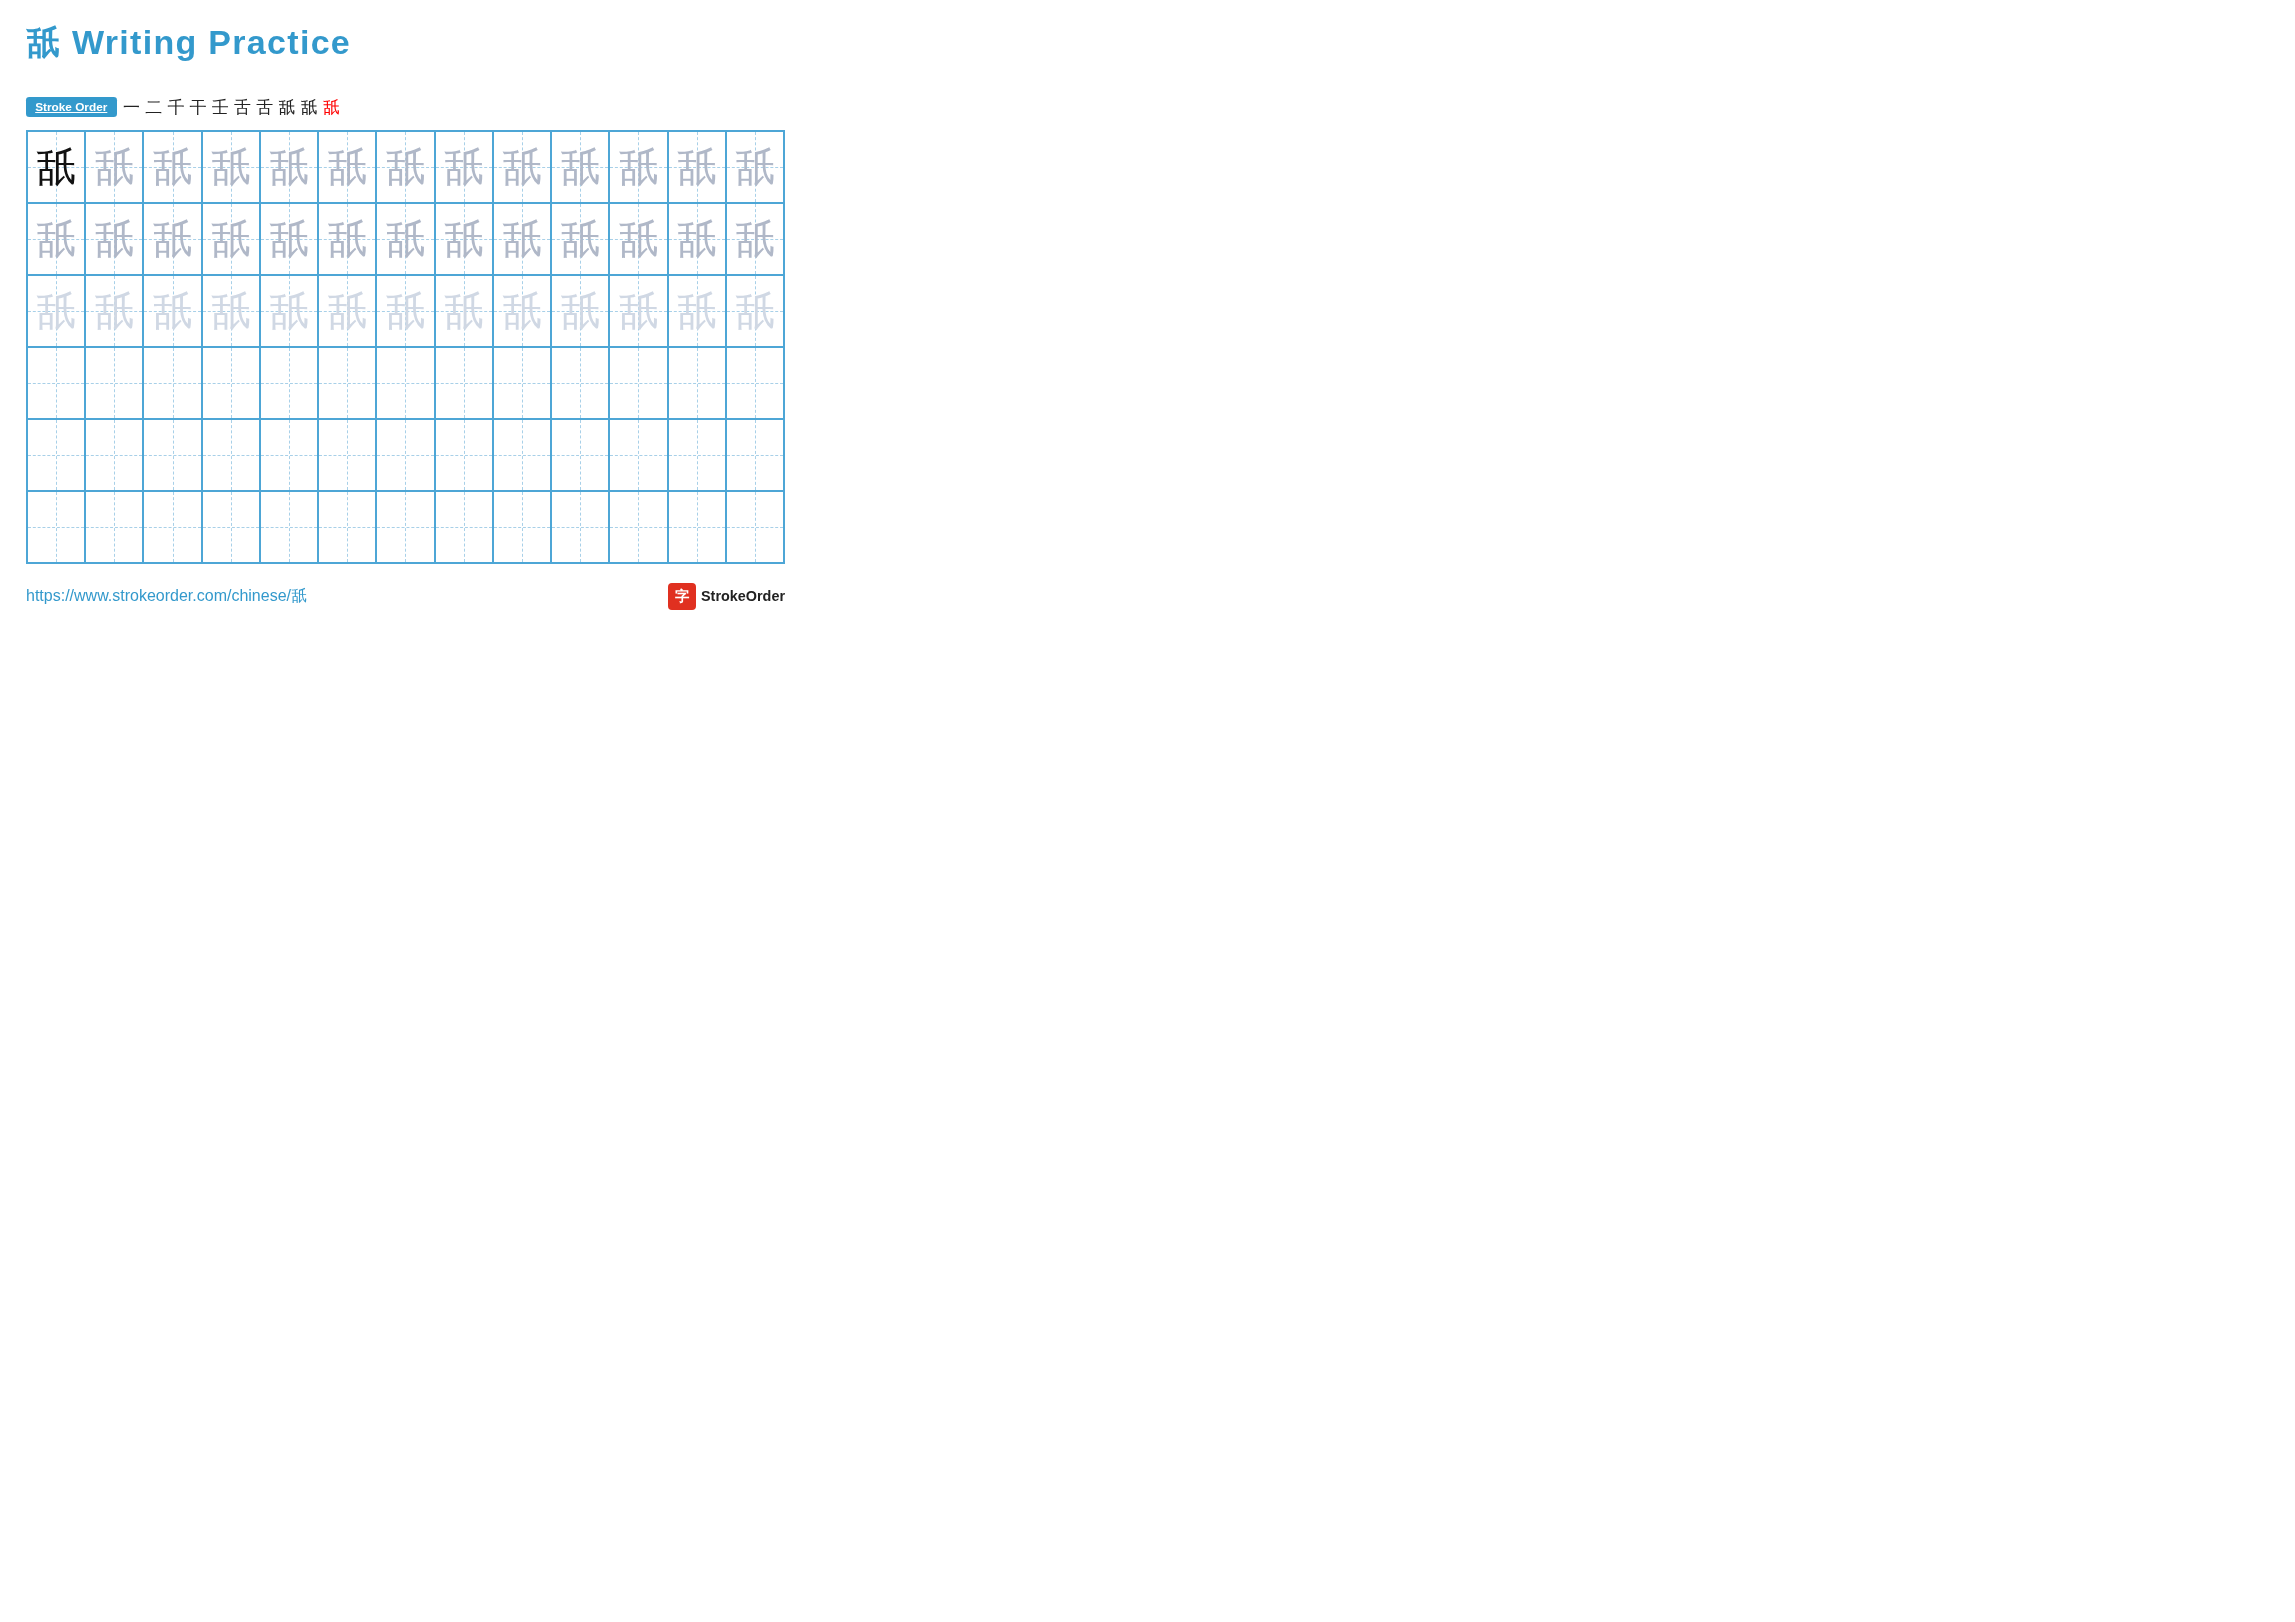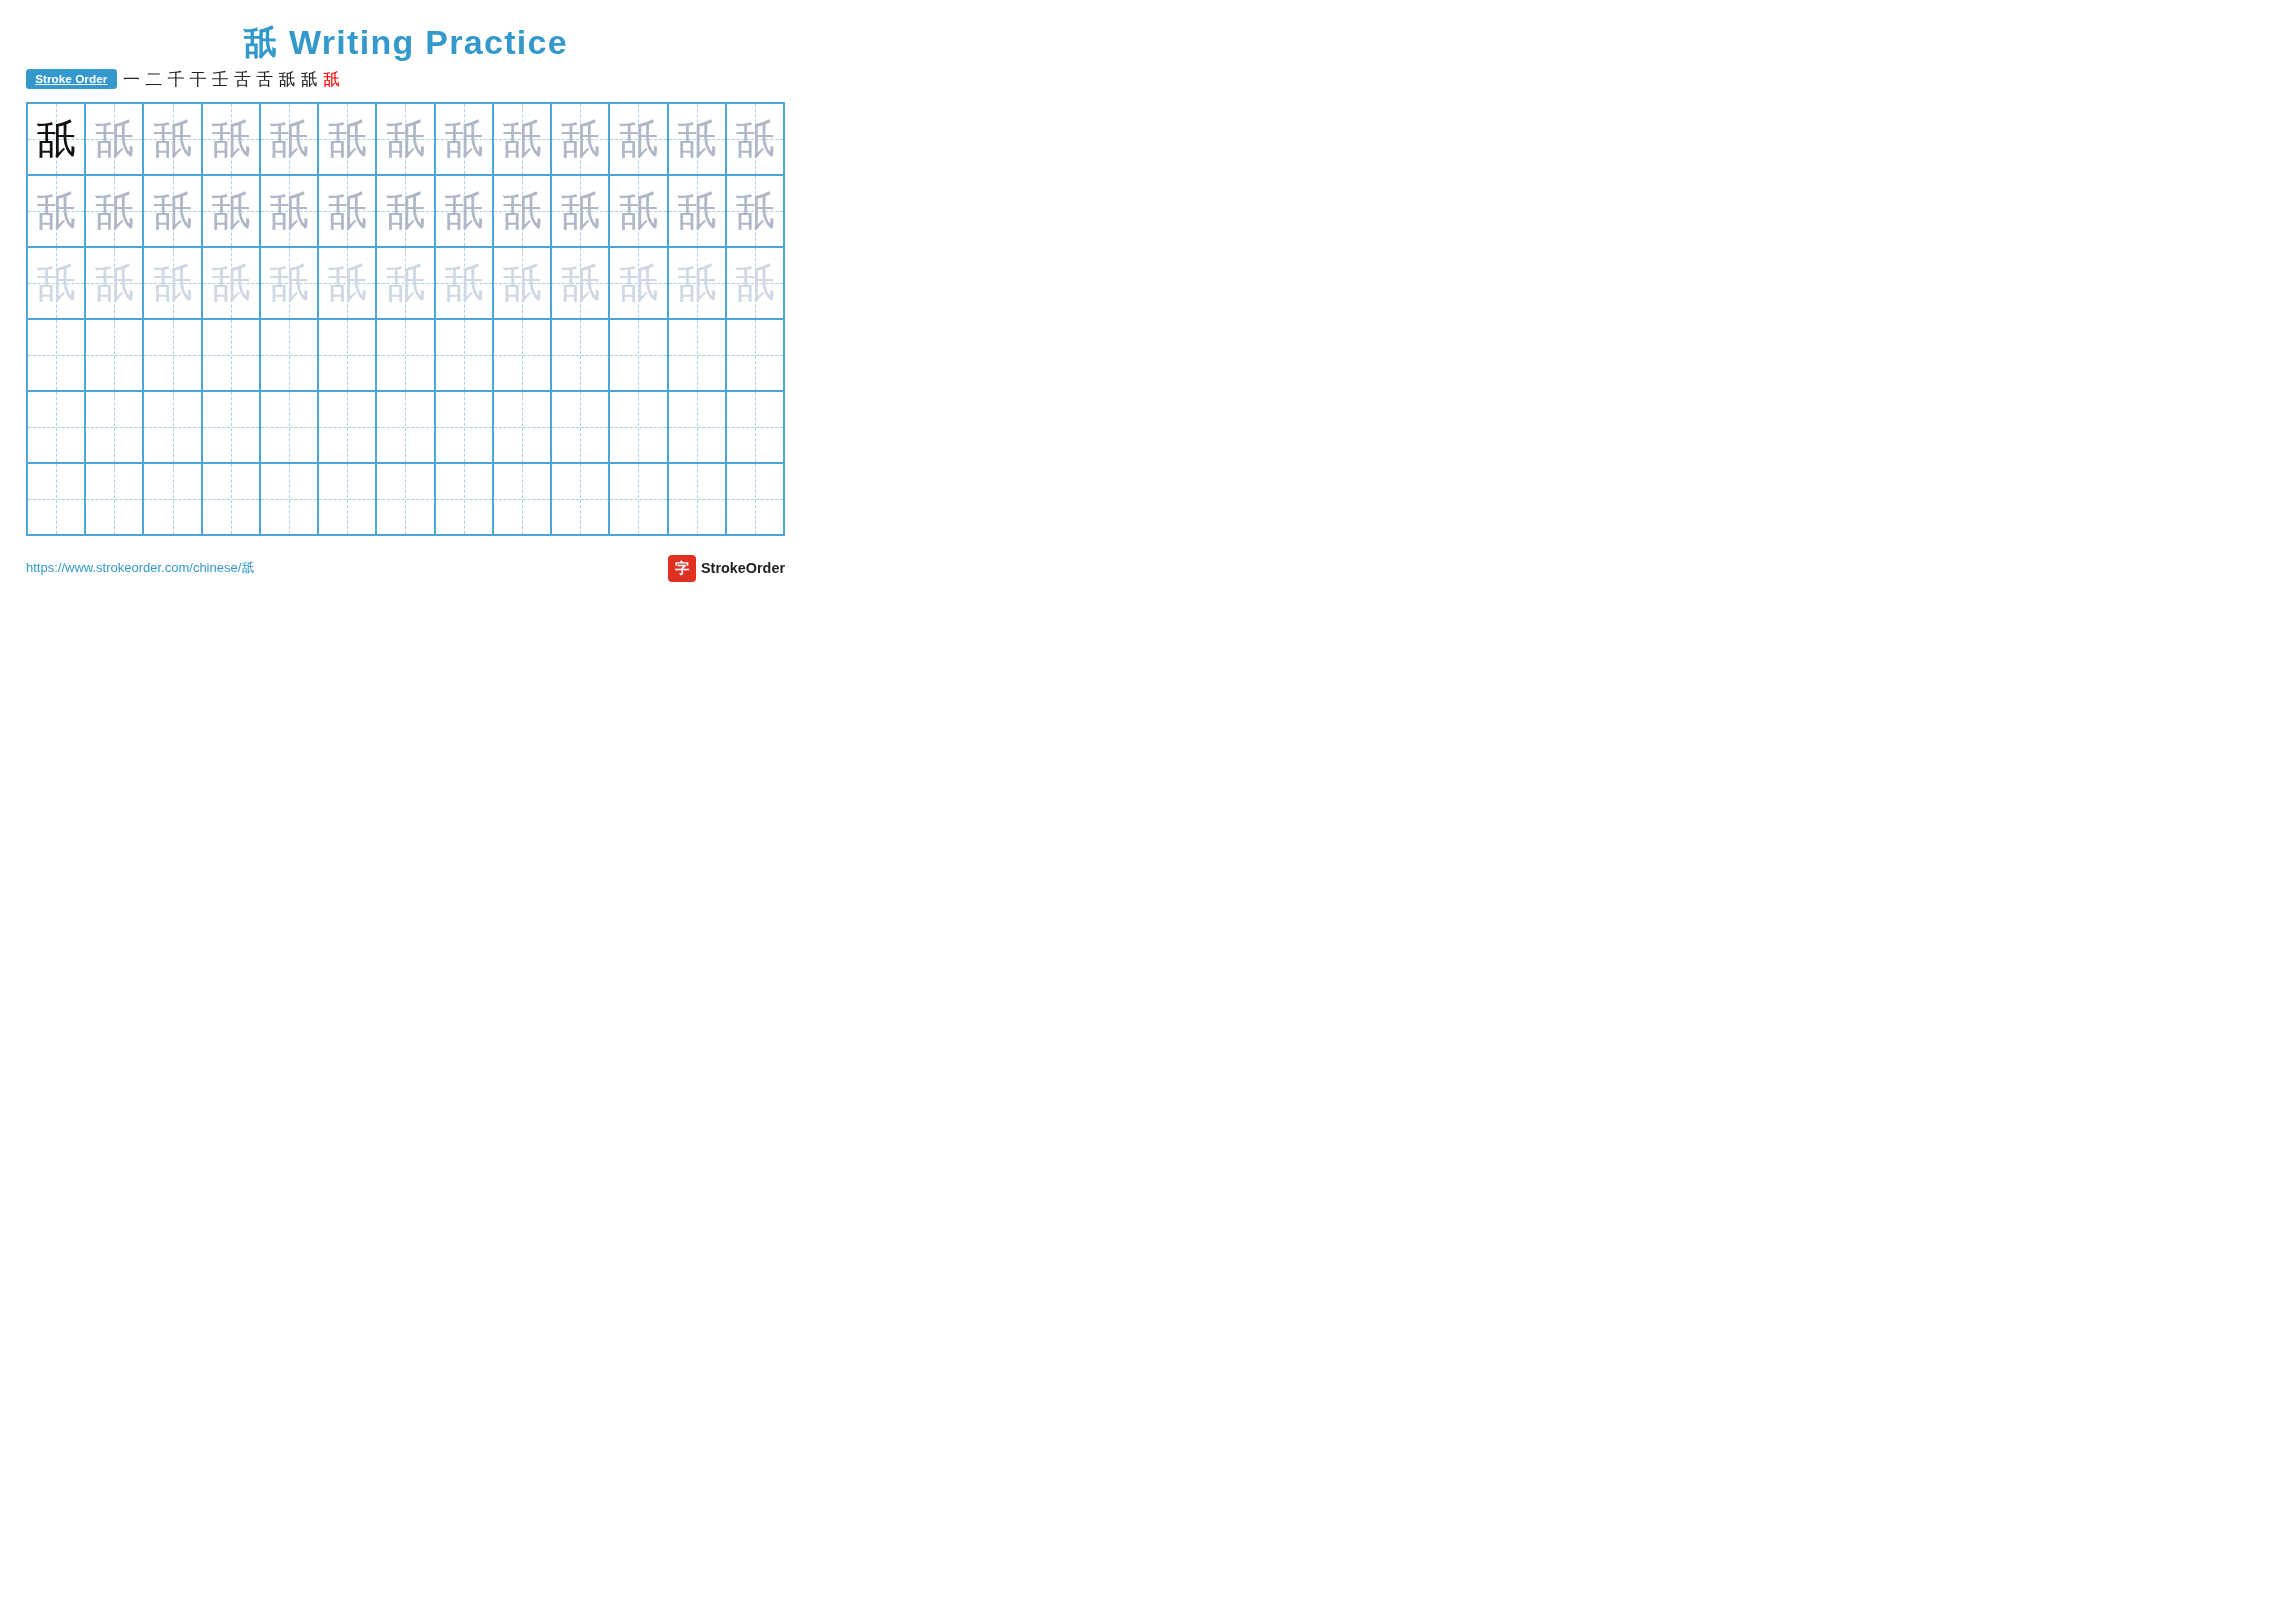--- a/index.html
+++ b/index.html
@@ -6,25 +6,25 @@
     body {
       background: #ffffff;
       font-family: Arial, sans-serif;
       width: 811px;
       min-height: 574px;
       position: relative;
       padding: 13px 26px 26px 26px;
     }
 
     .page-title {
-      text-align: center;
+      text-align: left;
       font-size: 34px;
       font-weight: bold;
       color: #3399cc;
-      margin-bottom: 2px;
+      margin-bottom: 30px;
       margin-top: 6.5px;
       letter-spacing: 1.3px;
     }
 
     .stroke-order-row {
       display: flex;
       align-items: center;
       margin-bottom: 11.8px;
       gap: 6.5px;
     }
@@ -117,21 +117,21 @@
 
     .footer {
       display: flex;
       justify-content: space-between;
       align-items: center;
       margin-top: 18.3px;
     }
 
     .footer-url {
       color: #3399cc;
-      font-size: 13px;
+      font-size: 16px;
       text-decoration: none;
     }
 
     .footer-logo {
       display: flex;
       align-items: center;
       gap: 5.2px;
       font-size: 14.4px;
       font-weight: bold;
       color: #222;

